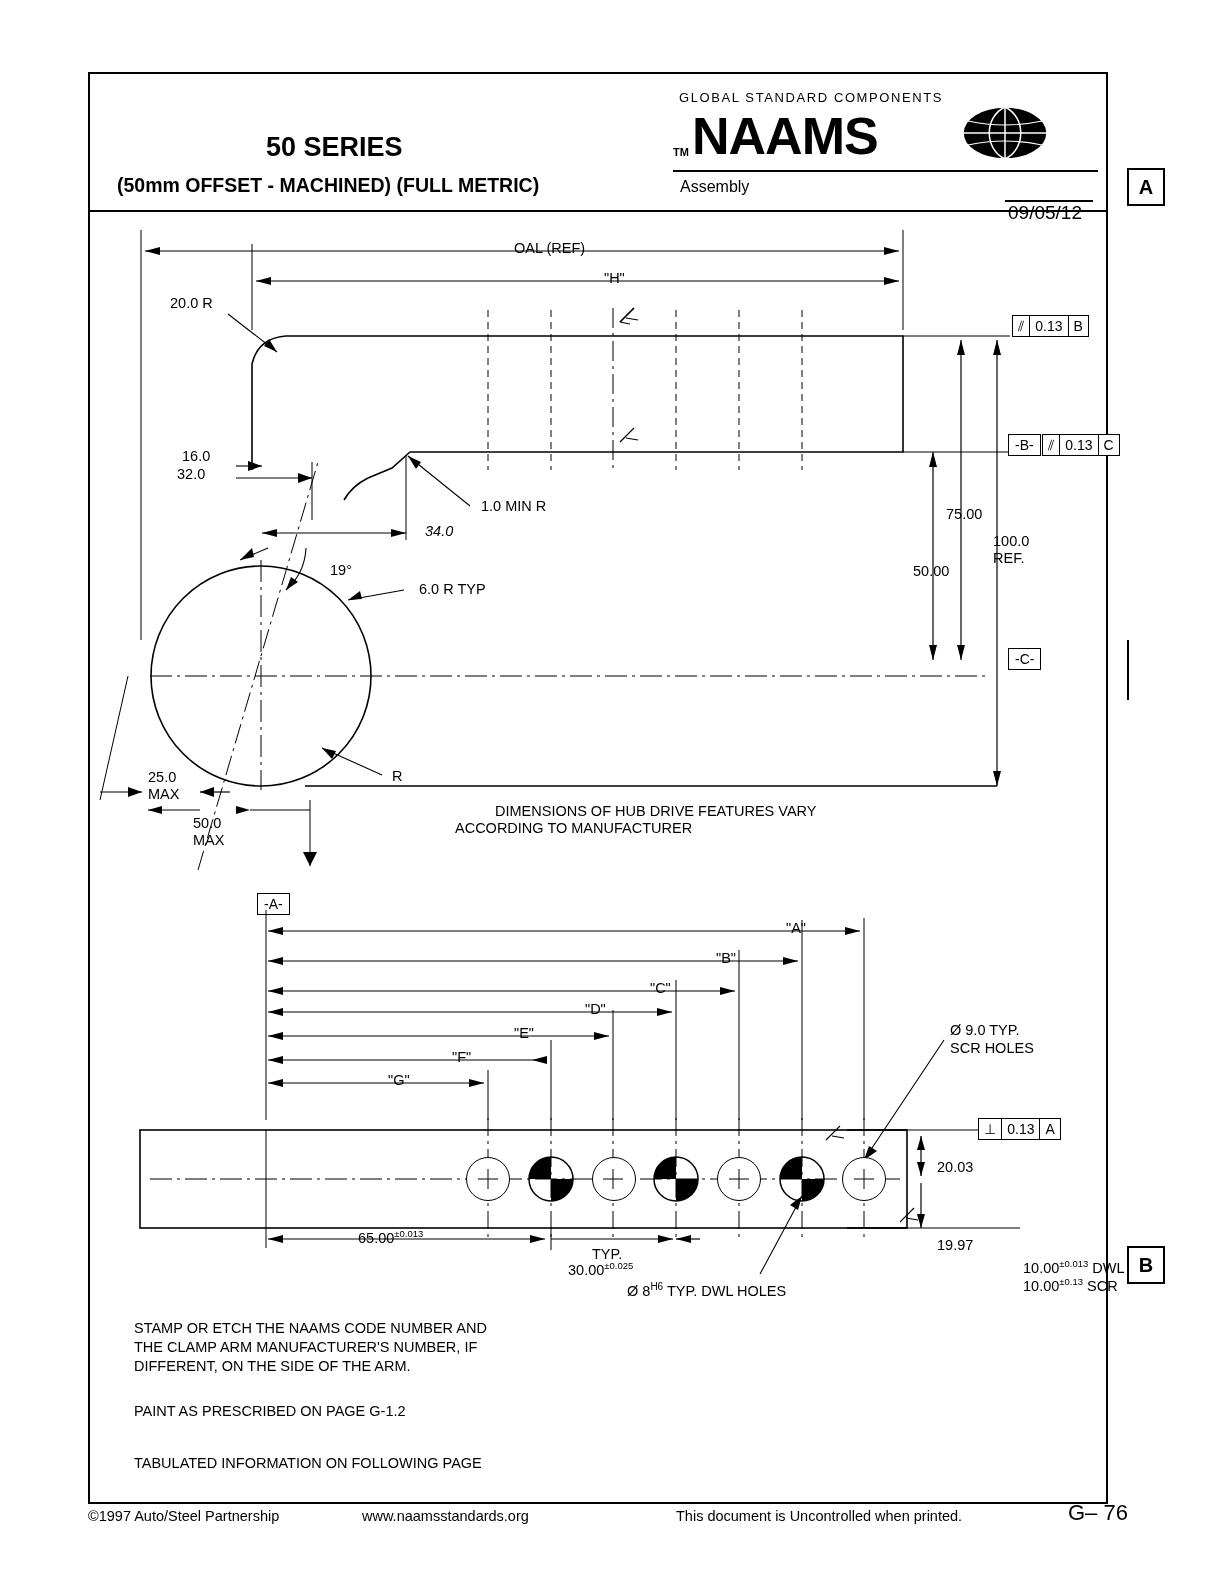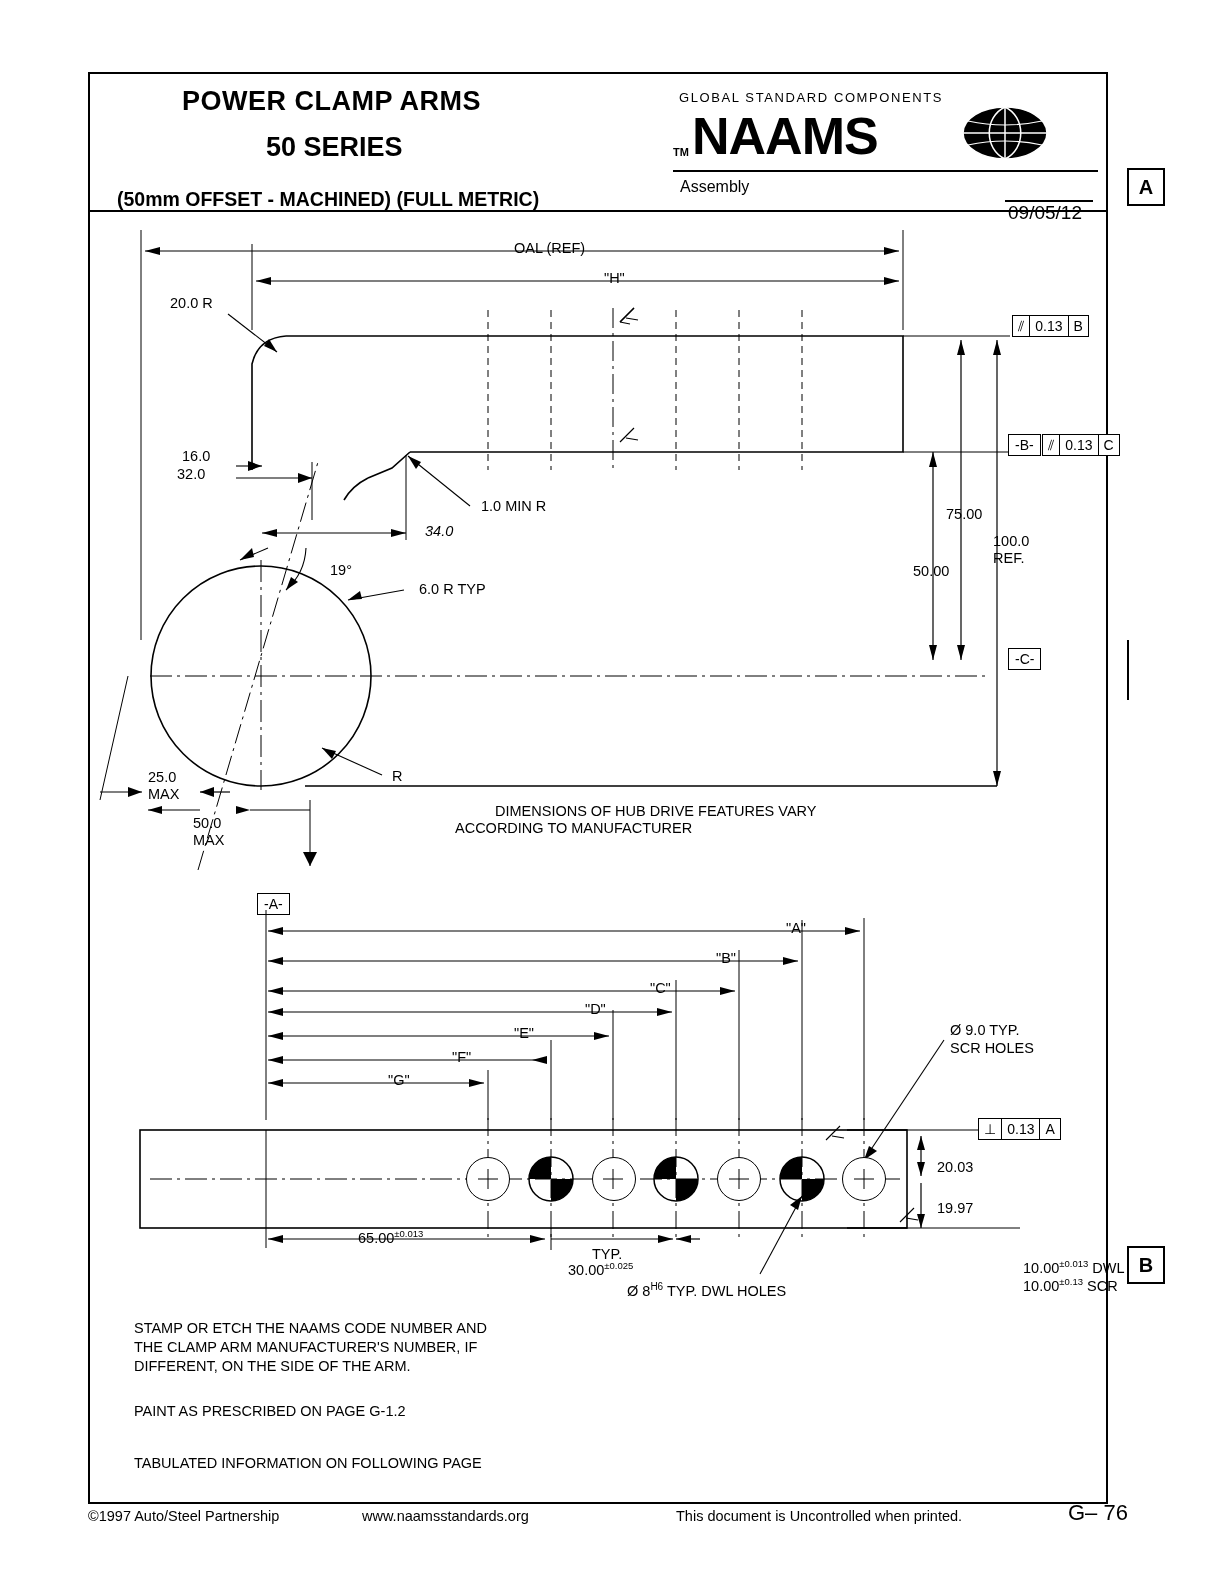--- a/index.html
+++ b/index.html
@@ -45,23 +45,22 @@
   svg{position:absolute;left:0;top:0;overflow:visible;}
 </style>
 </head>
 <body>
 
 <div id="sheet">
 
   <div id="frame"></div>
   <div id="titlebar"></div>
 
-  <div class="txt title1" style="left:182px;top:86px;">POWER CLAMP ARMS</div>
   <div class="txt title2" style="left:266px;top:132px;">50 SERIES</div>
-  <div class="txt title3" style="left:117px;top:188px;">(50mm OFFSET - MACHINED) (FULL METRIC)</div>
+  <div class="txt title3" style="left:117px;top:174px;">(50mm OFFSET - MACHINED) (FULL METRIC)</div>
 
   <div class="txt gsc" style="left:679px;top:90px;">GLOBAL STANDARD COMPONENTS</div>
   <div class="txt tm" style="left:673px;top:146px;">TM</div>
   <div class="txt naams" style="left:692px;top:106px;">NAAMS</div>
 
   <svg width="90" height="60" style="left:960px;top:105px;">
     <ellipse cx="45" cy="28" rx="42" ry="26" fill="#000"></ellipse>
     <ellipse cx="45" cy="28" rx="42" ry="26" fill="none" stroke="#fff" stroke-width="1.5"></ellipse>
     <line x1="3" y1="28" x2="87" y2="28" stroke="#fff" stroke-width="1.5"></line>
     <path d="M45 2 C 24 12, 24 44, 45 54" fill="none" stroke="#fff" stroke-width="1.5"></path>
@@ -365,21 +364,21 @@
   <div class="txt dim" style="left:950px;top:1022px;">Ø 9.0 TYP.</div>
   <div class="txt dim" style="left:950px;top:1040px;">SCR HOLES</div>
 
   <div class="fcf" style="left:978px;top:1118px;">
     <div>⊥</div>
     <div>0.13</div>
     <div>A</div>
   </div>
 
   <div class="txt dim" style="left:937px;top:1159px;">20.03</div>
-  <div class="txt dim" style="left:937px;top:1200px;">19.97</div>
+  <div class="txt dim" style="left:937px;top:1237px;">19.97</div>
 
   <div class="txt dim" style="left:358px;top:1228px;"><span>65.00</span><span class="sup">±0.013</span></div>
   <div class="txt dim" style="left:568px;top:1228px;margin-top:32px;"><span>30.00</span><span class="sup">±0.025</span></div>
   <div class="txt dim" style="left:592px;top:1246px;">TYP.</div>
 
   <div class="txt dim" style="left:627px;top:1281px;"><span>Ø 8</span><span class="supb">H6</span><span> TYP. DWL HOLES</span></div>
 
   <div class="txt dim" style="left:1023px;top:1258px;"><span>10.00</span><span class="sup">±0.013</span> <span>DWL</span></div>
   <div class="txt dim" style="left:1023px;top:1276px;"><span>10.00</span><span class="sup">±0.13</span> <span>SCR</span></div>
 

